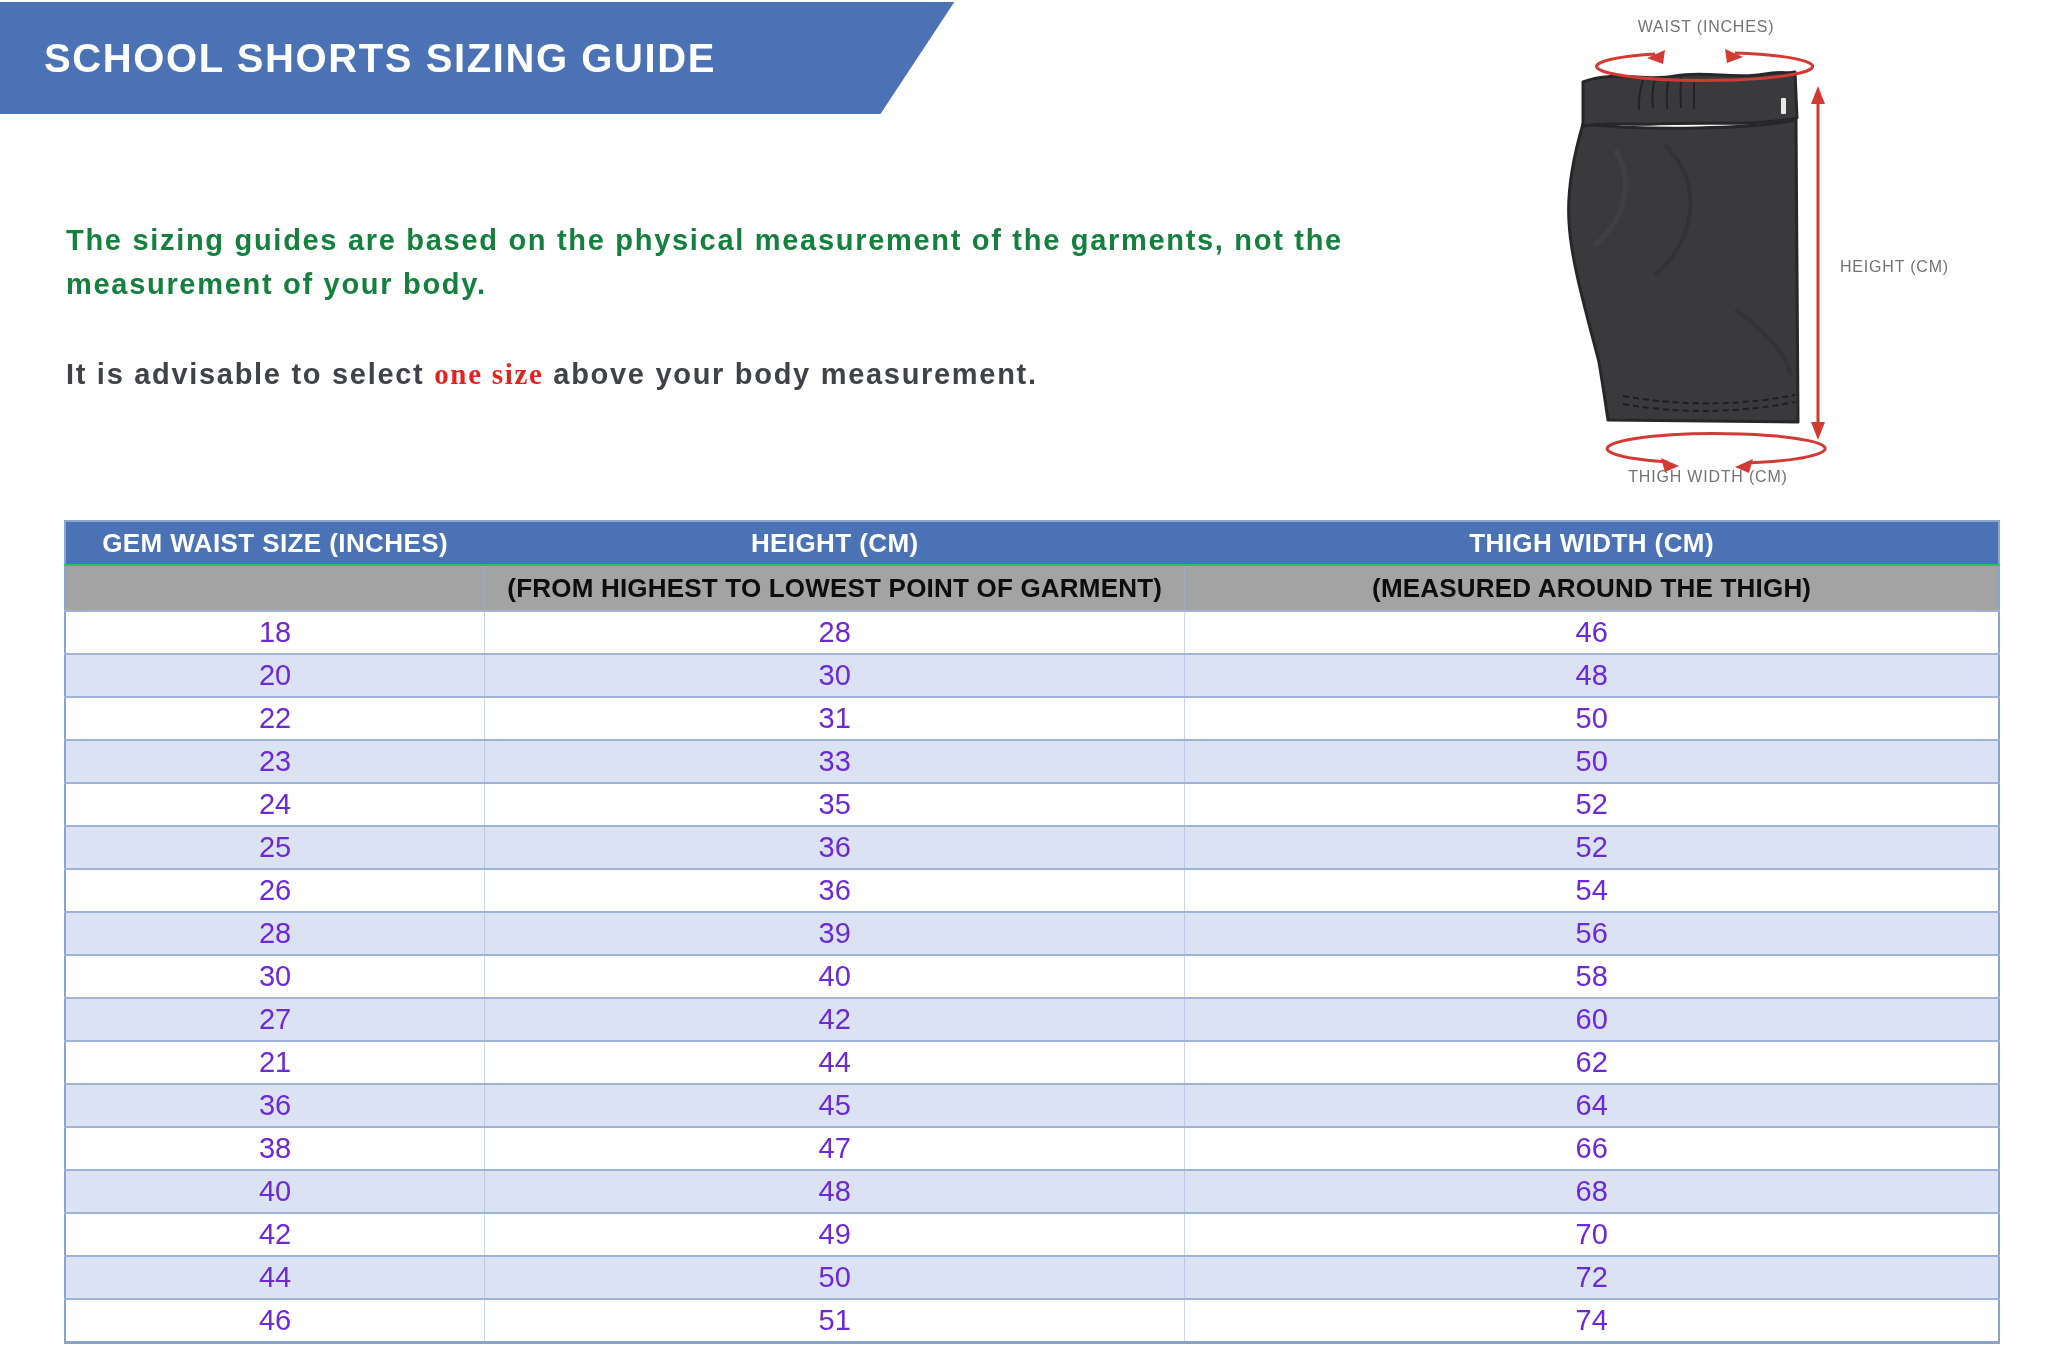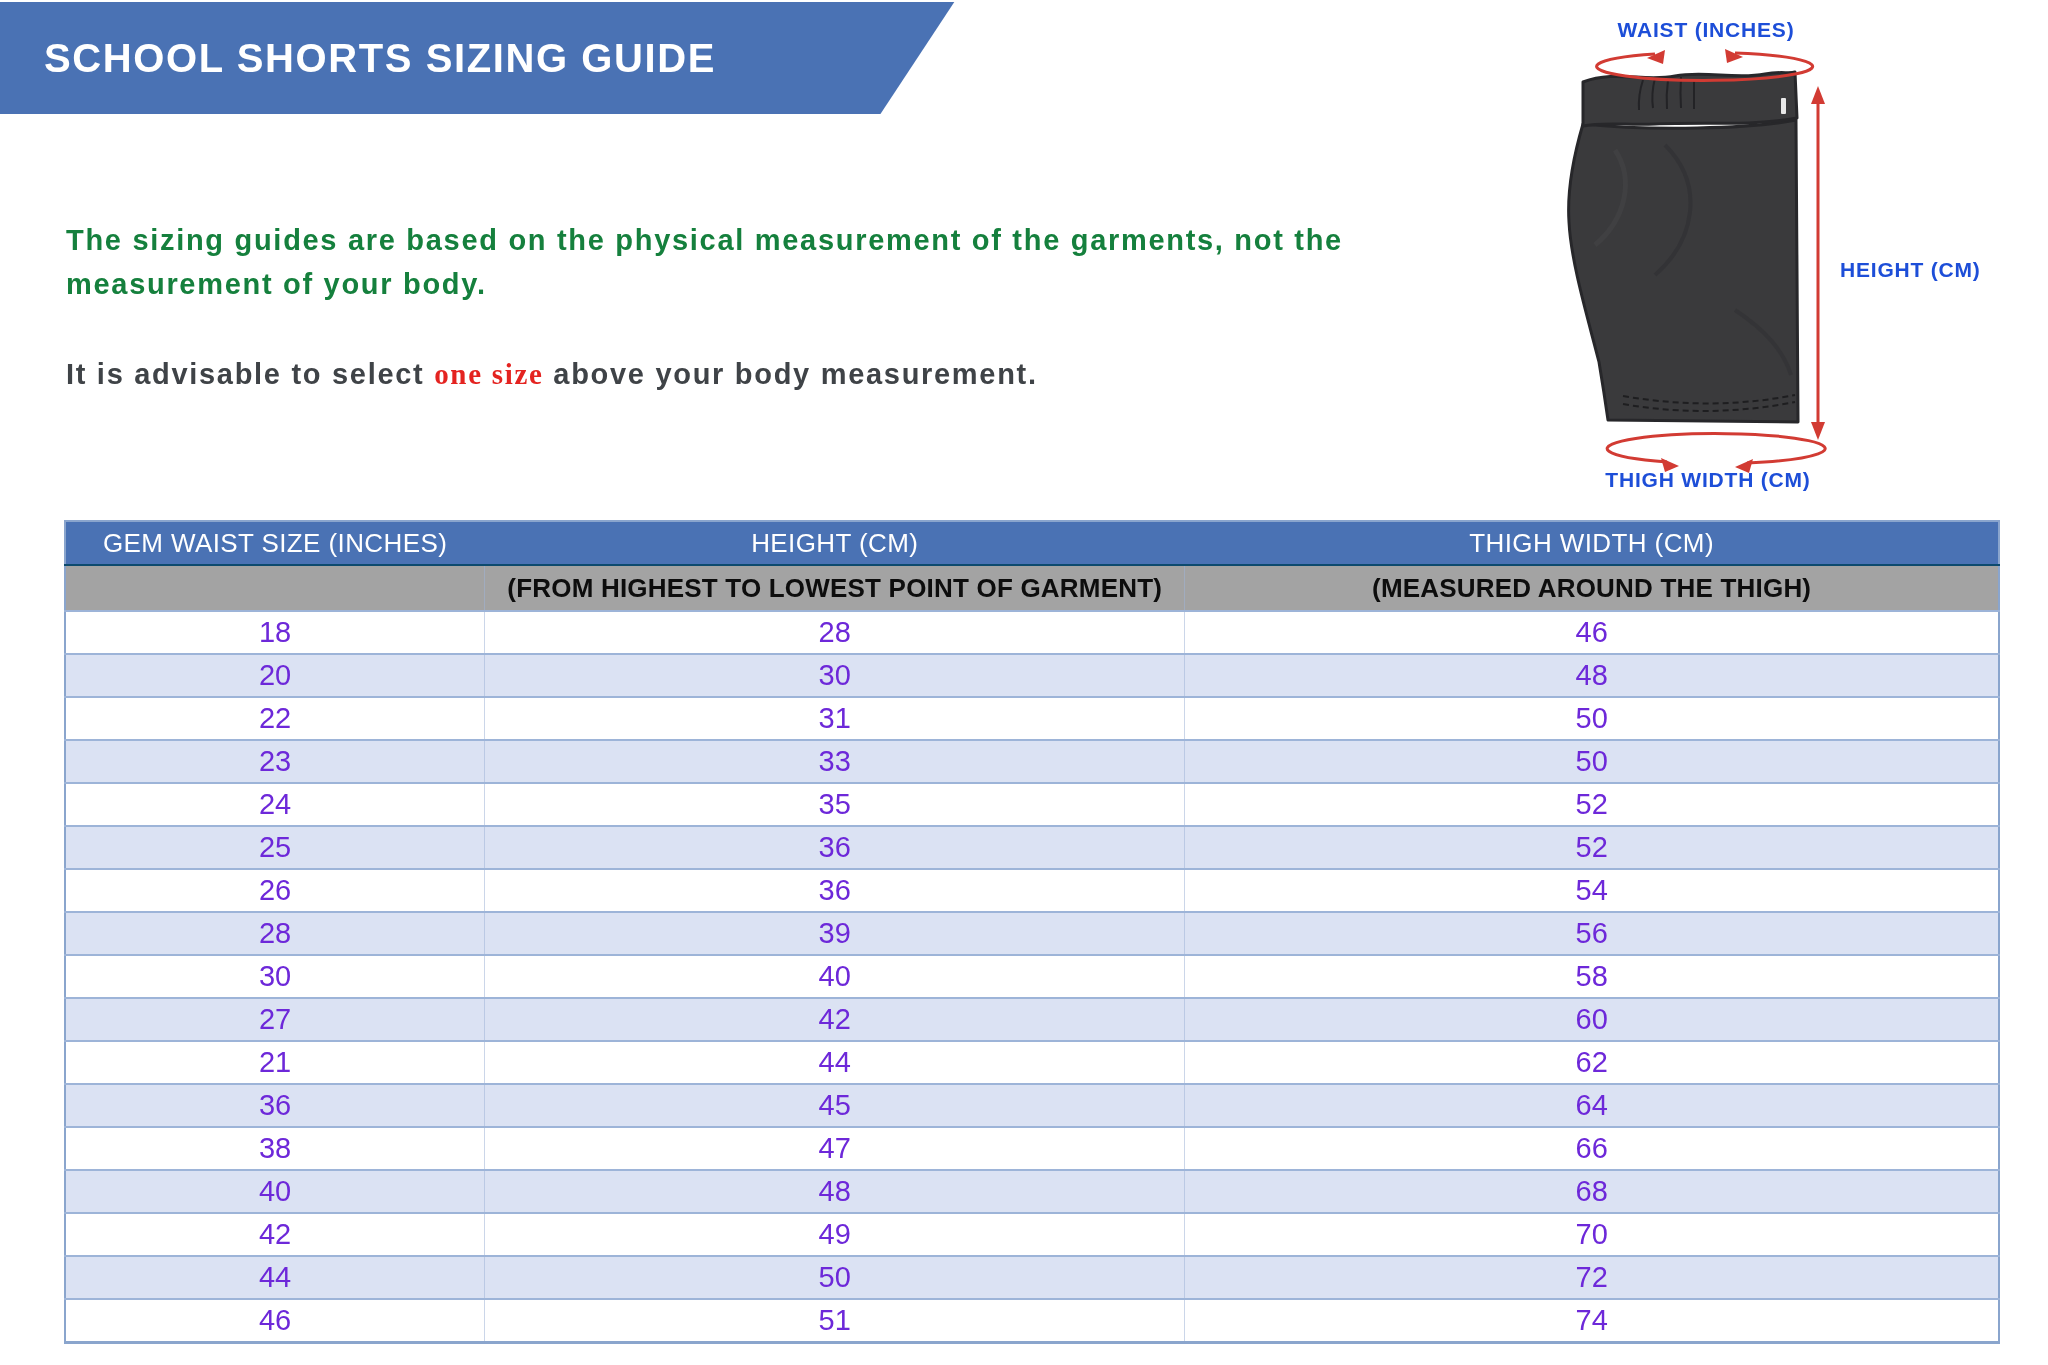--- a/index.html
+++ b/index.html
@@ -24,44 +24,44 @@
   }
   .intro2{
     position:absolute;left:66px;top:352px;width:1420px;
     color:#3f4347;font-size:29px;font-weight:700;letter-spacing:1.7px;line-height:44px;
   }
   .hl-red{color:#e42320;font-family:Liberation Serif, serif;}
   
   .diagram{position:absolute;left:1555px;top:10px;width:493px;height:500px;}
   .diagram svg{position:absolute;left:0;top:0;}
   .dlabel{
-    position:absolute;color:#1d4ed8;font-size:21px;font-weight:700;letter-spacing:0.8px;
+    position:absolute;color:#737373;font-size:16px;font-weight:400;letter-spacing:0.8px;
     white-space:nowrap;transform:translateX(-50%);
   }
   .dlabel.waist{left:151px;top:8px;}
   .dlabel.height{left:372px;top:248px;transform:none;left:285px;}
   .dlabel.thigh{left:153px;top:458px;}
   
   .size-table{
     position:absolute;left:64px;top:520px;width:1936px;
     border-collapse:collapse;table-layout:fixed;
     border:2px solid #8aa5cd;
   }
   .size-table col.c1{width:21.7%;}
   .size-table col.c2{width:36.2%;}
   .size-table col.c3{width:42.1%;}
   .size-table th,.size-table td{
     text-align:center;vertical-align:middle;padding:0;
     border-left:1px solid rgba(160,180,215,0.55);
   }
   .size-table th:first-child,.size-table td:first-child{border-left:none;}
   .hdr-main th{
-    background:#4a72b4;color:#ffffff;font-size:26px;font-weight:400;height:42px;
+    background:#4a72b4;color:#ffffff;font-size:26px;font-weight:700;height:42px;
     letter-spacing:0.4px;border-left:1px solid rgba(255,255,255,0.0);
-    border-bottom:2px solid #0c4a6e;
+    border-bottom:2px solid #22c55e;
   }
   .hdr-sub td{
     background:#a3a3a3;color:#0d0d0d;font-size:26px;font-weight:700;height:44px;
     letter-spacing:0.2px;border-bottom:2px solid #9db4d8;
   }
   .size-table tbody td{
     height:41px;font-size:29px;color:#6d28d9;border-bottom:2px solid #9db4d8;
   }
   .size-table tbody tr:nth-child(even) td{background:#dbe2f3;}
   .size-table tbody tr:nth-child(odd) td{background:#ffffff;}

